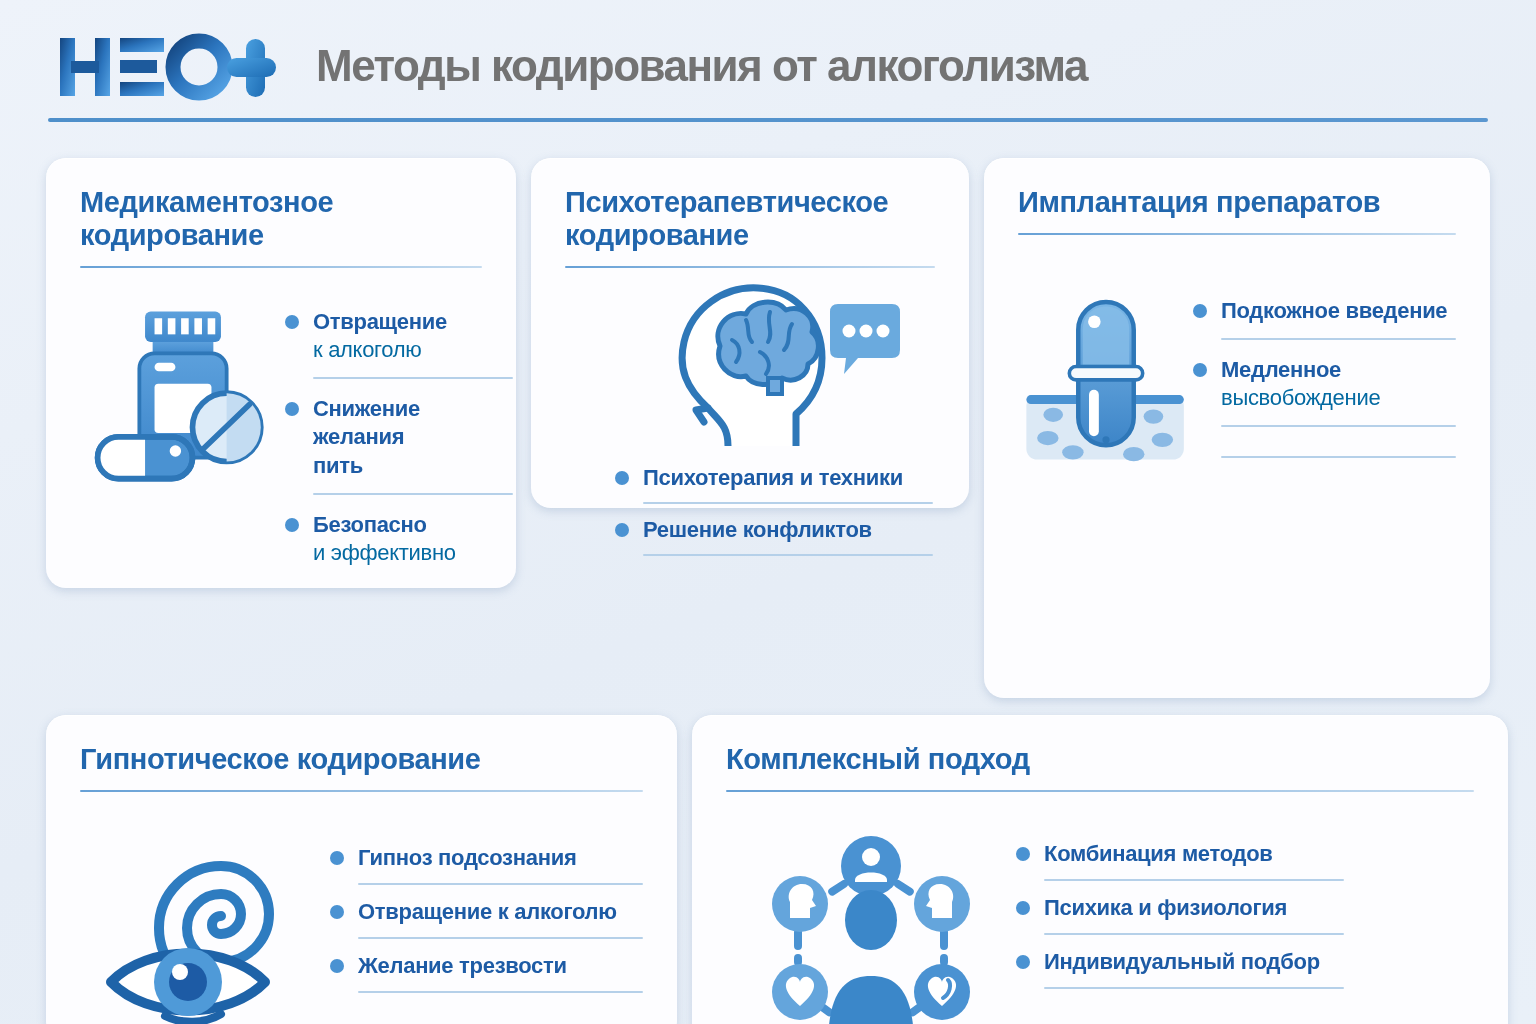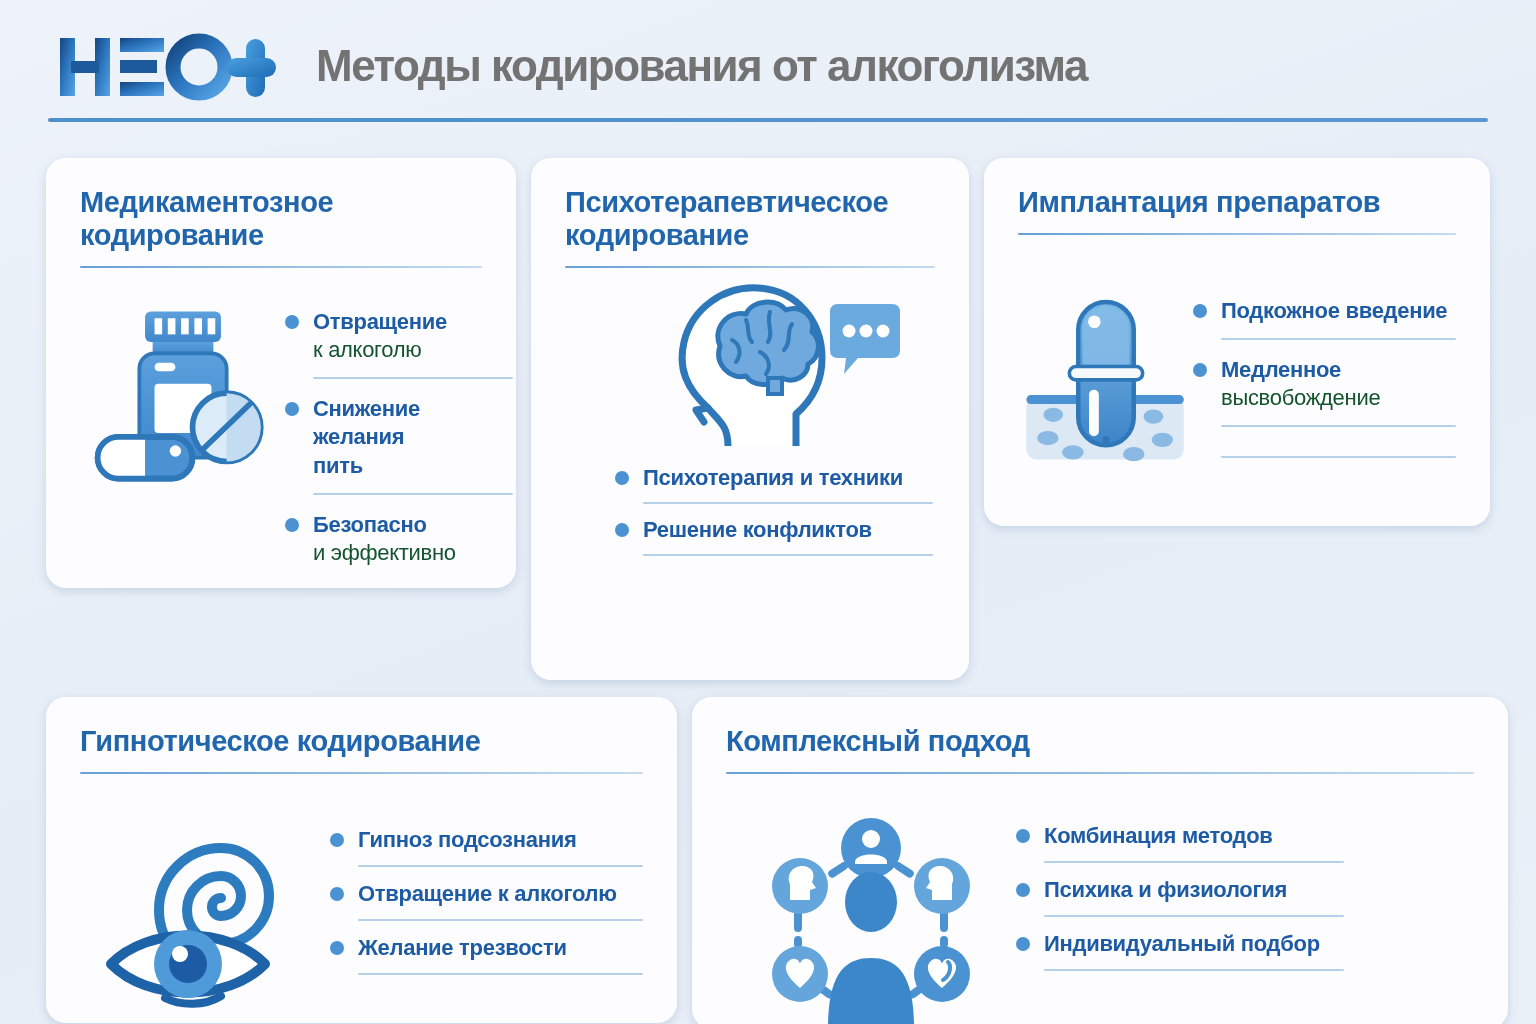--- a/index.html
+++ b/index.html
@@ -21,33 +21,33 @@
   .row2 { margin-top:17px; }
   .card {
     background:#fdfdff; border-radius:20px;
     box-shadow:0 3px 10px rgba(110,140,180,0.28), 0 1px 0 rgba(255,255,255,0.9) inset;
     padding:28px 34px 22px 34px;
   }
   .card-title { font-size:29px; font-weight:bold; color:#2166ad; letter-spacing:-0.4px; }
   .card-rule { height:2px; margin-top:14px; background:linear-gradient(to right,#66a0d6,#c5dbef); border-radius:1px; }
 
   .c-medication { width:470px; height:430px; }
-  .c-psychotherapy { width:490px; height:522px; }
-  .c-implantation { flex:1; height:368px; }
+  .c-psychotherapy { width:490px; height:350px; }
+  .c-implantation { flex:1; height:540px; }
   .c-hypnosis { width:717px; height:326px; }
   .c-complex { flex:1; height:332px; }
 
   .content { display:flex; margin-top:26px; }
   .icon-box { flex:none; display:flex; align-items:flex-start; justify-content:center; }
   .bullets { flex:1; display:flex; flex-direction:column; }
   .bullet { display:flex; gap:14px; align-items:flex-start; }
   .dot { flex:none; width:14px; height:14px; border-radius:50%; background:#4a92d2; margin-top:7px; }
   .btxt { font-size:22px; line-height:1.28; }
   .b1 { display:block; font-weight:bold; color:#1d5ba5; letter-spacing:-0.3px; }
-  .b2 { display:block; font-weight:normal; color:#14532d; letter-spacing:-0.3px; }
+  .b2 { display:block; font-weight:normal; color:#0369a1; letter-spacing:-0.3px; }
   .b2:empty { display:none; }
   .b2-bold { font-weight:bold; color:#1d5ba5; }
   .sep { height:2px; background:#b5d0e9; border-radius:1px; margin:13px 0 16px 28px; }
 
   
   .c-medication .icon-box { width:205px; padding-top:10px; }
   .c-medication .bullets { padding-top:14px; }
   .c-medication .sep { width:200px; }
 
   .c-psychotherapy .content { flex-direction:column; margin-top:8px;text-align:right; }

